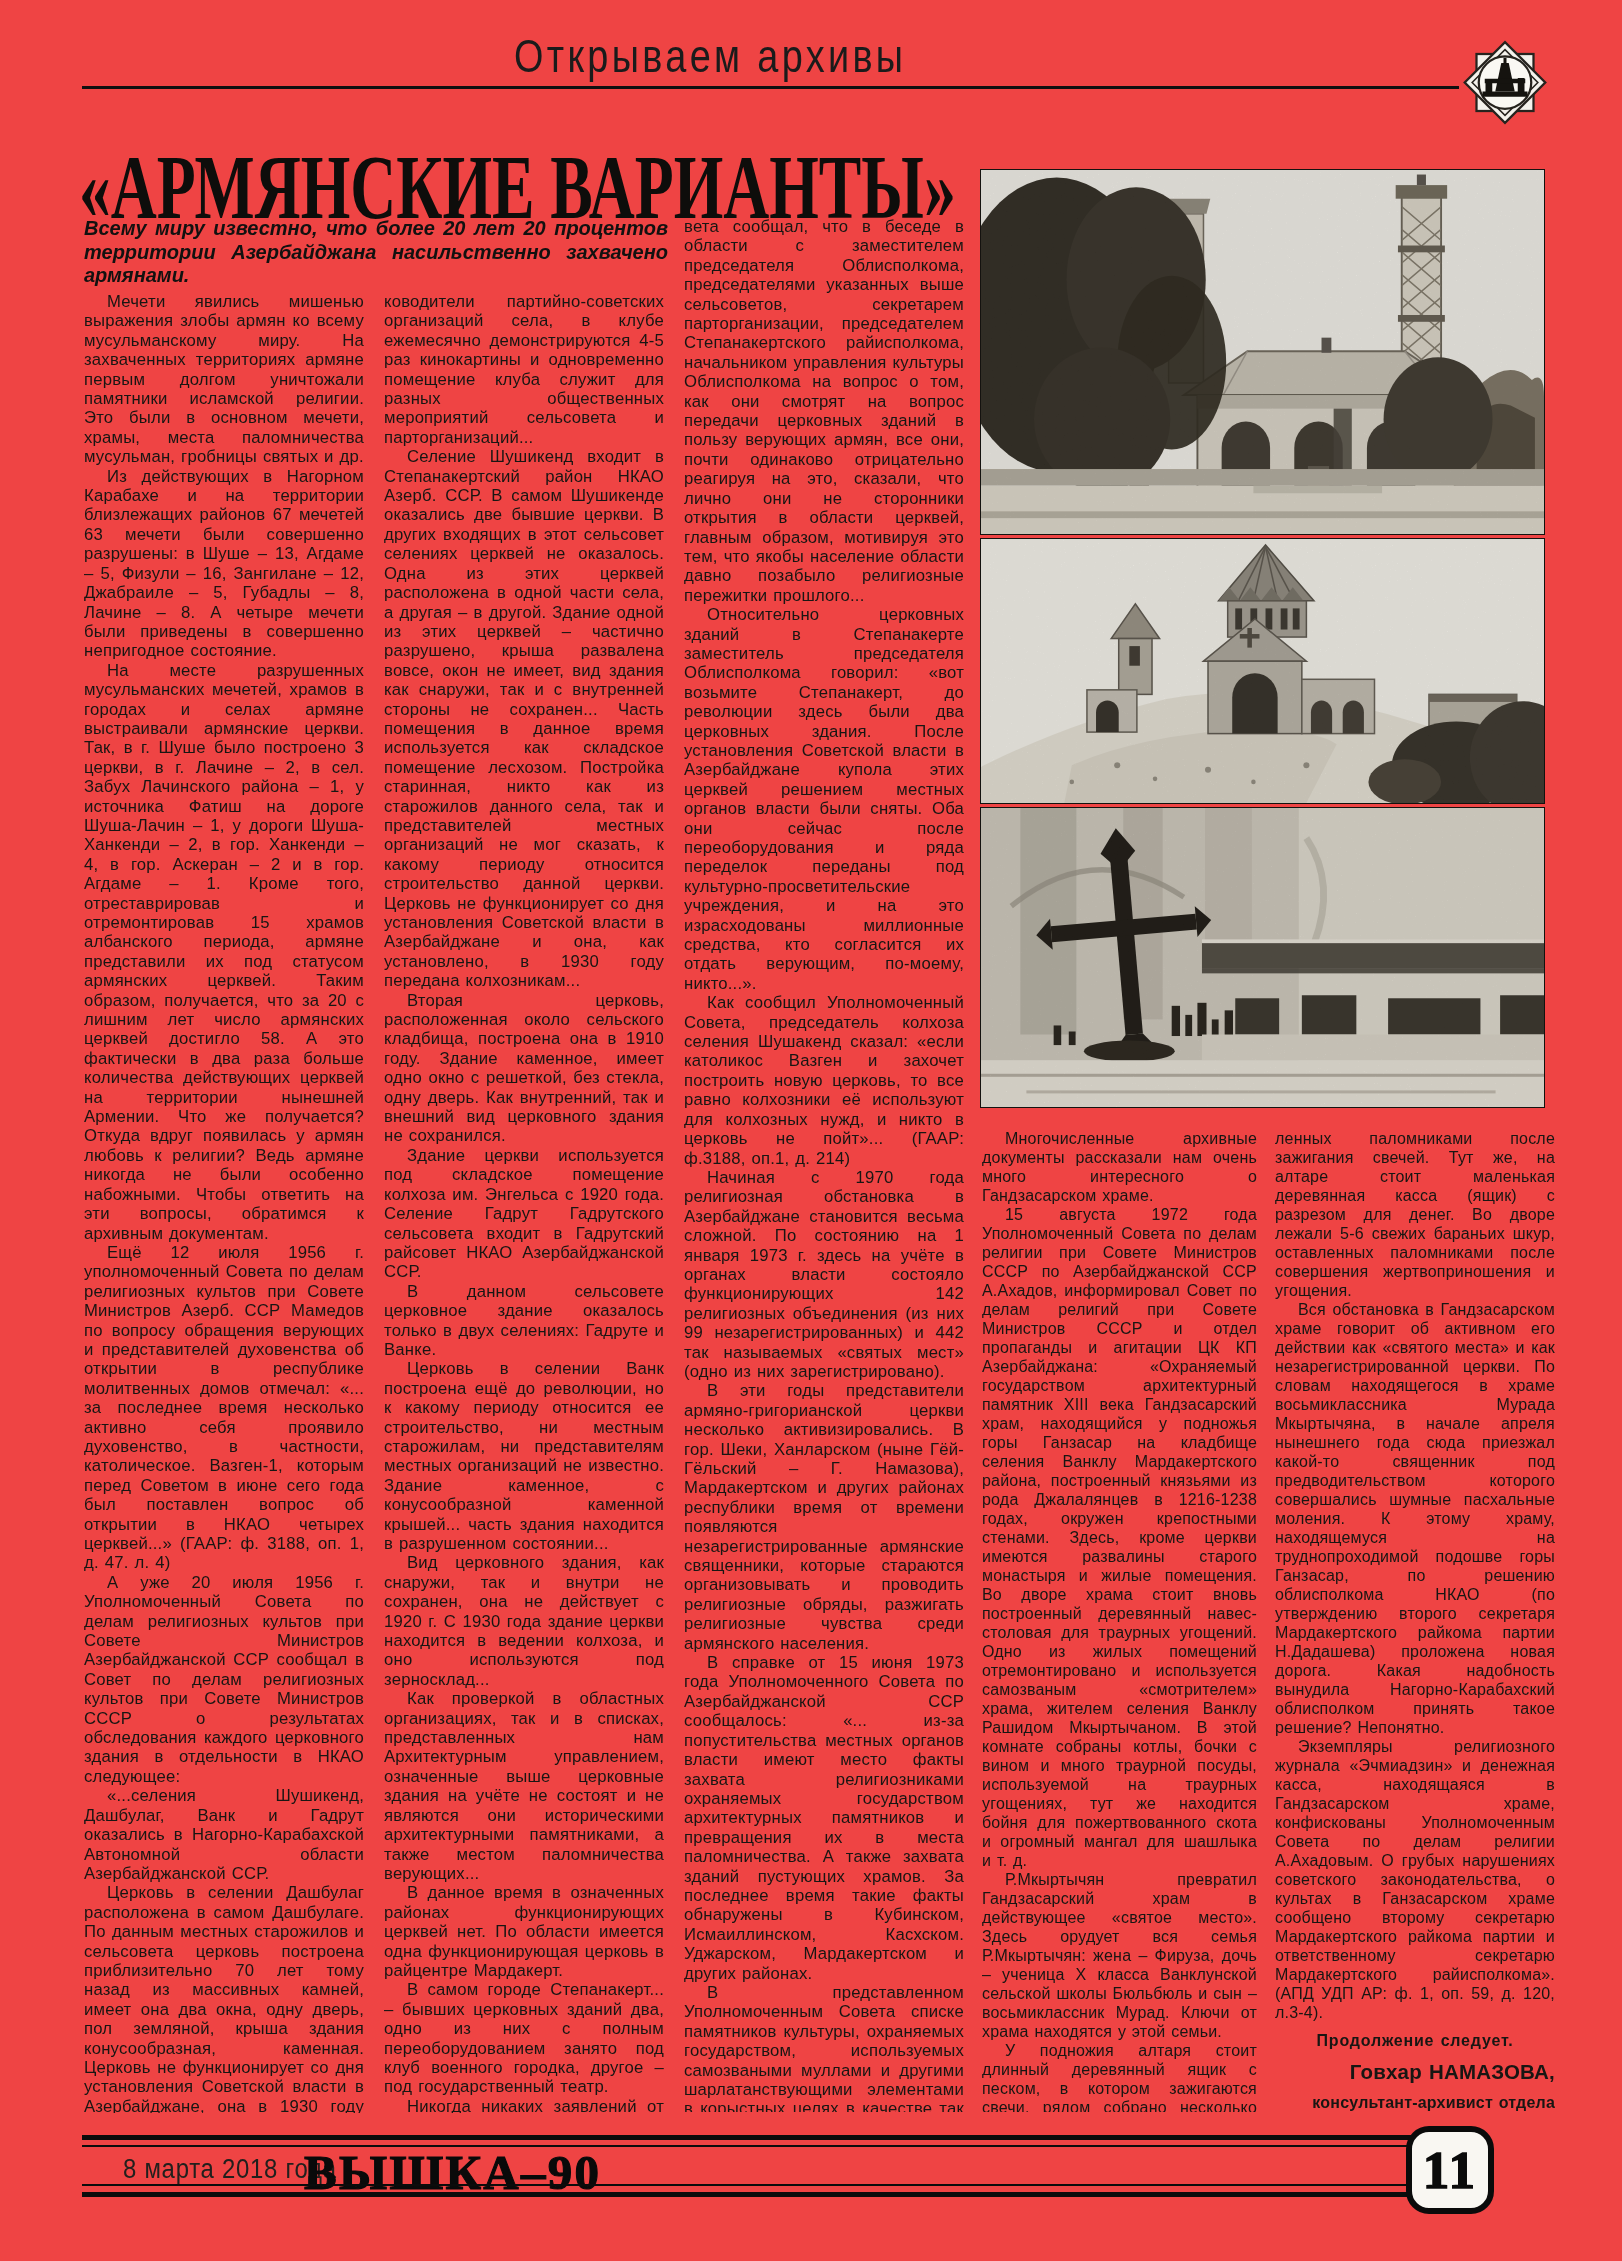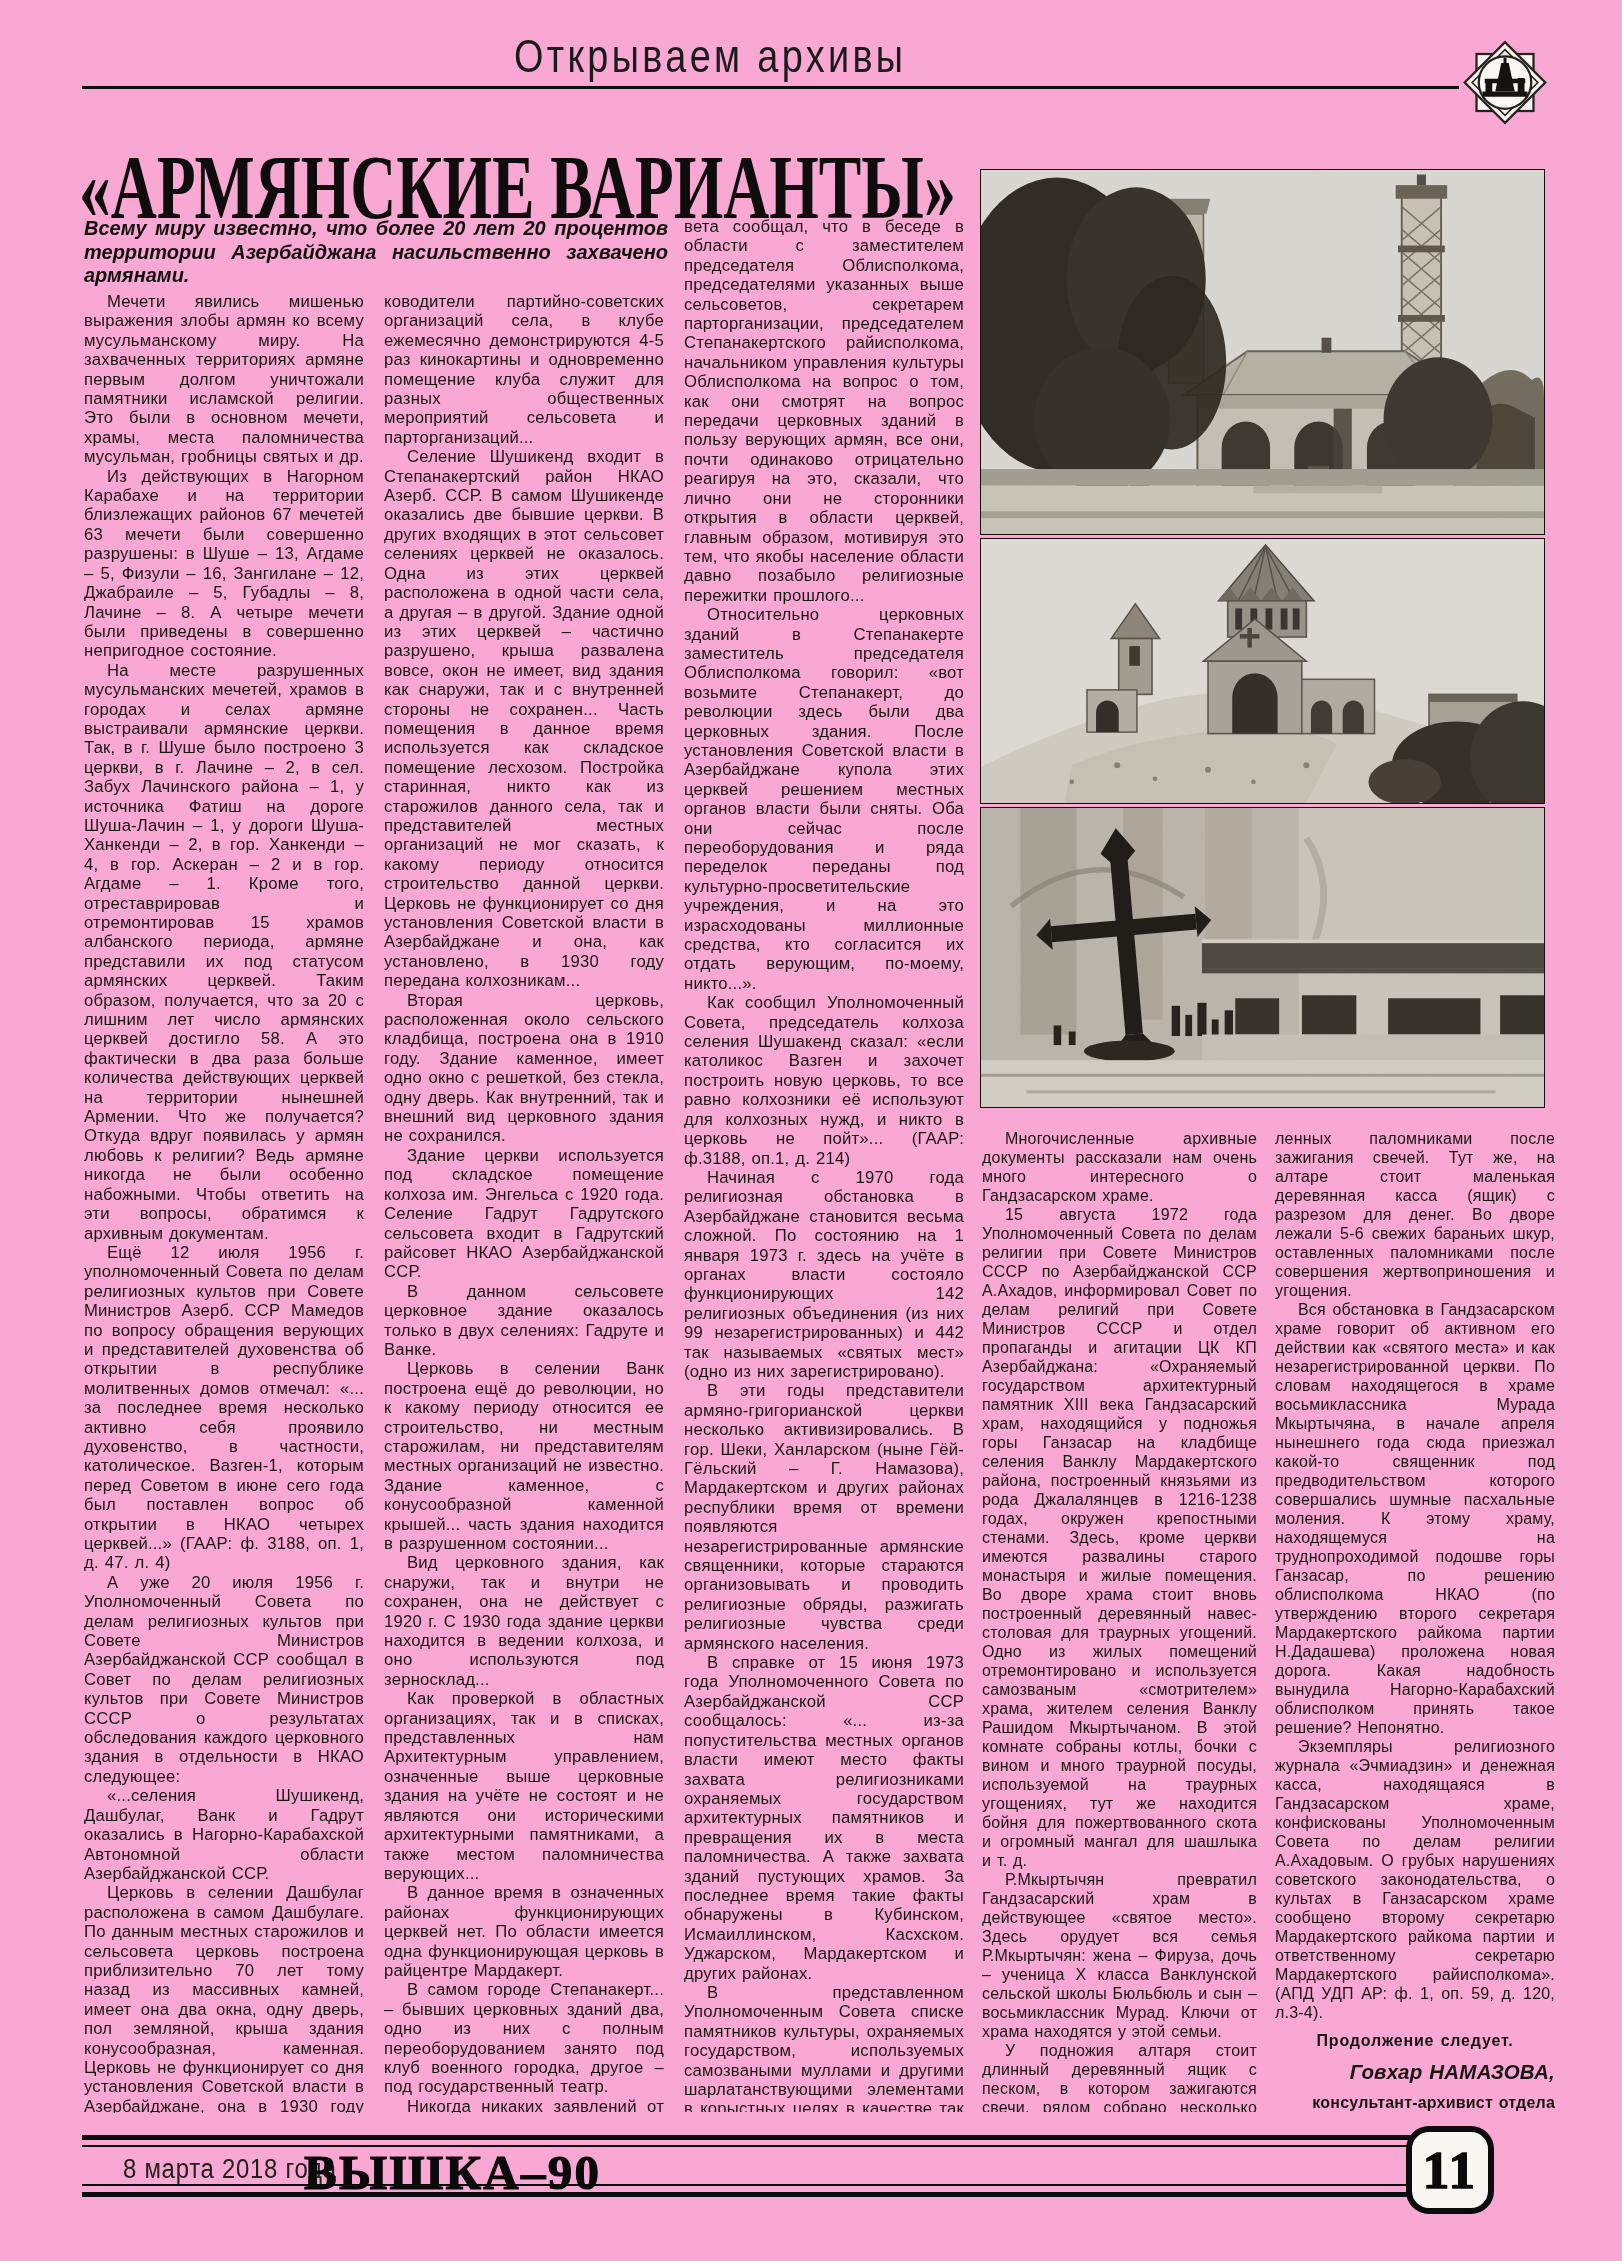--- a/index.html
+++ b/index.html
@@ -1,20 +1,20 @@
 <!DOCTYPE html>
 <html style="font-size:12px"><head>
 <meta charset="utf-8">
 <style>
   * { margin:0; padding:0; box-sizing:border-box; }
   html,body { background:#888; }
   body { font-family:"Liberation Sans", sans-serif; color:#181613; }
   #page {
     position:relative; width:1623px; height:2261px; margin:0 auto;
-    background:#f9a8d4; overflow:hidden;
+    background:#ef4444; overflow:hidden;
   }
   
   .section-title {
     position:absolute; left:514px; top:30px; white-space:nowrap;
     font-size:43px; font-weight:400; letter-spacing:3.8px; color:#1b1b1b;
     transform:scale(0.88,1.08); transform-origin:left top;
   }
   .header-rule { position:absolute; left:82px; top:86px; width:1377px; height:3px; background:#101010; }
   .logo { position:absolute; left:1460px; top:33px; width:90px; height:100px; }
   
@@ -40,21 +40,21 @@
     font-size:16.7px; line-height:19.4px; letter-spacing:0.2px; word-spacing:1.1px;
   }
   .col p { text-indent:23px; }
   .col p.noindent { text-indent:0; }
   #col-1 { left:84px;  top:292px;  width:280px; height:1821px; }
   #col-2 { left:384px;  top:292px;  width:280px; height:1821px; }
   #col-3 { left:684px;  top:217px;  width:280px; height:1895px; }
   #col-4 { left:982px; top:1129px; width:275px; height:983px; font-size:16px; line-height:19px; }
   #col-5 { left:1275px; top:1129px; width:280px; height:983px; font-size:16px; line-height:19px; }
   .col p.continued { font-weight:bold; text-align:center; text-indent:0; margin:9px 0 4.6px 0; letter-spacing:0.8px; }
-  .col p.author    { font-weight:bold; font-style:italic; text-align:right; text-indent:0; font-size:20.5px; margin-top:12px; }
+  .col p.author    { font-weight:bold; text-align:right; text-indent:0; font-size:20.5px; margin-top:12px; }
   .col p.role      { font-weight:bold; text-align:right; text-indent:0; line-height:18px; margin-top:13px; }
   
   .f-rule { position:absolute; left:82px; width:1377px; background:#0c0c0c; }
   #fr-a { top:2135px; height:4.6px; } #fr-b { top:2145px; height:1.5px; }
   #fr-c { top:2184px; height:1.5px; } #fr-d { top:2192px; height:4.6px; }
   .footer-date {
     position:absolute; left:123px; top:2153px; font-size:26px; color:#22201d;
     transform:scale(0.92,1.05); transform-origin:left top; letter-spacing:0.8px;
   }
   .masthead {

